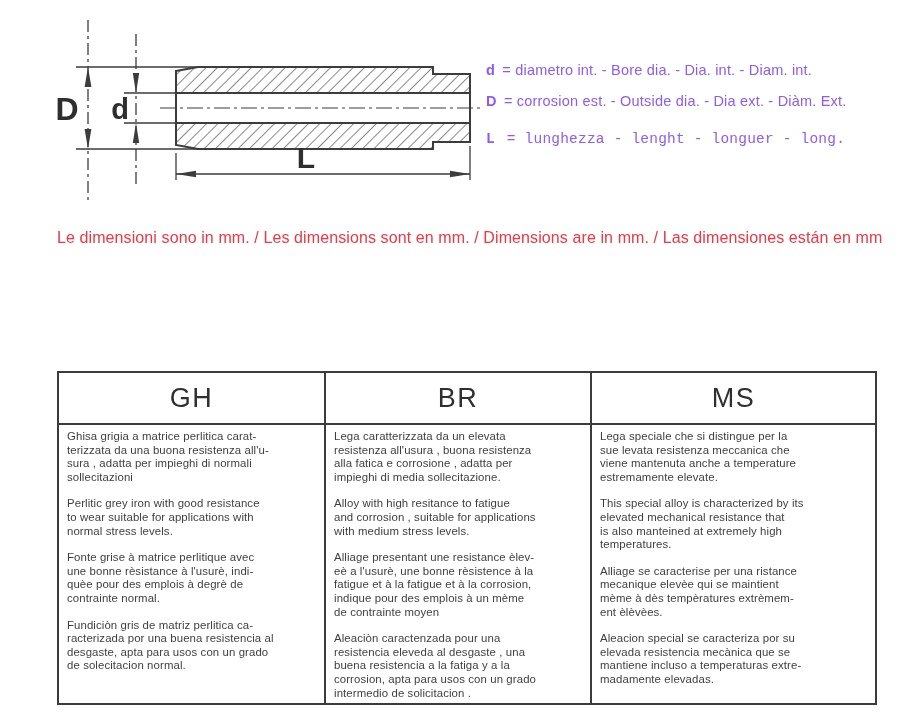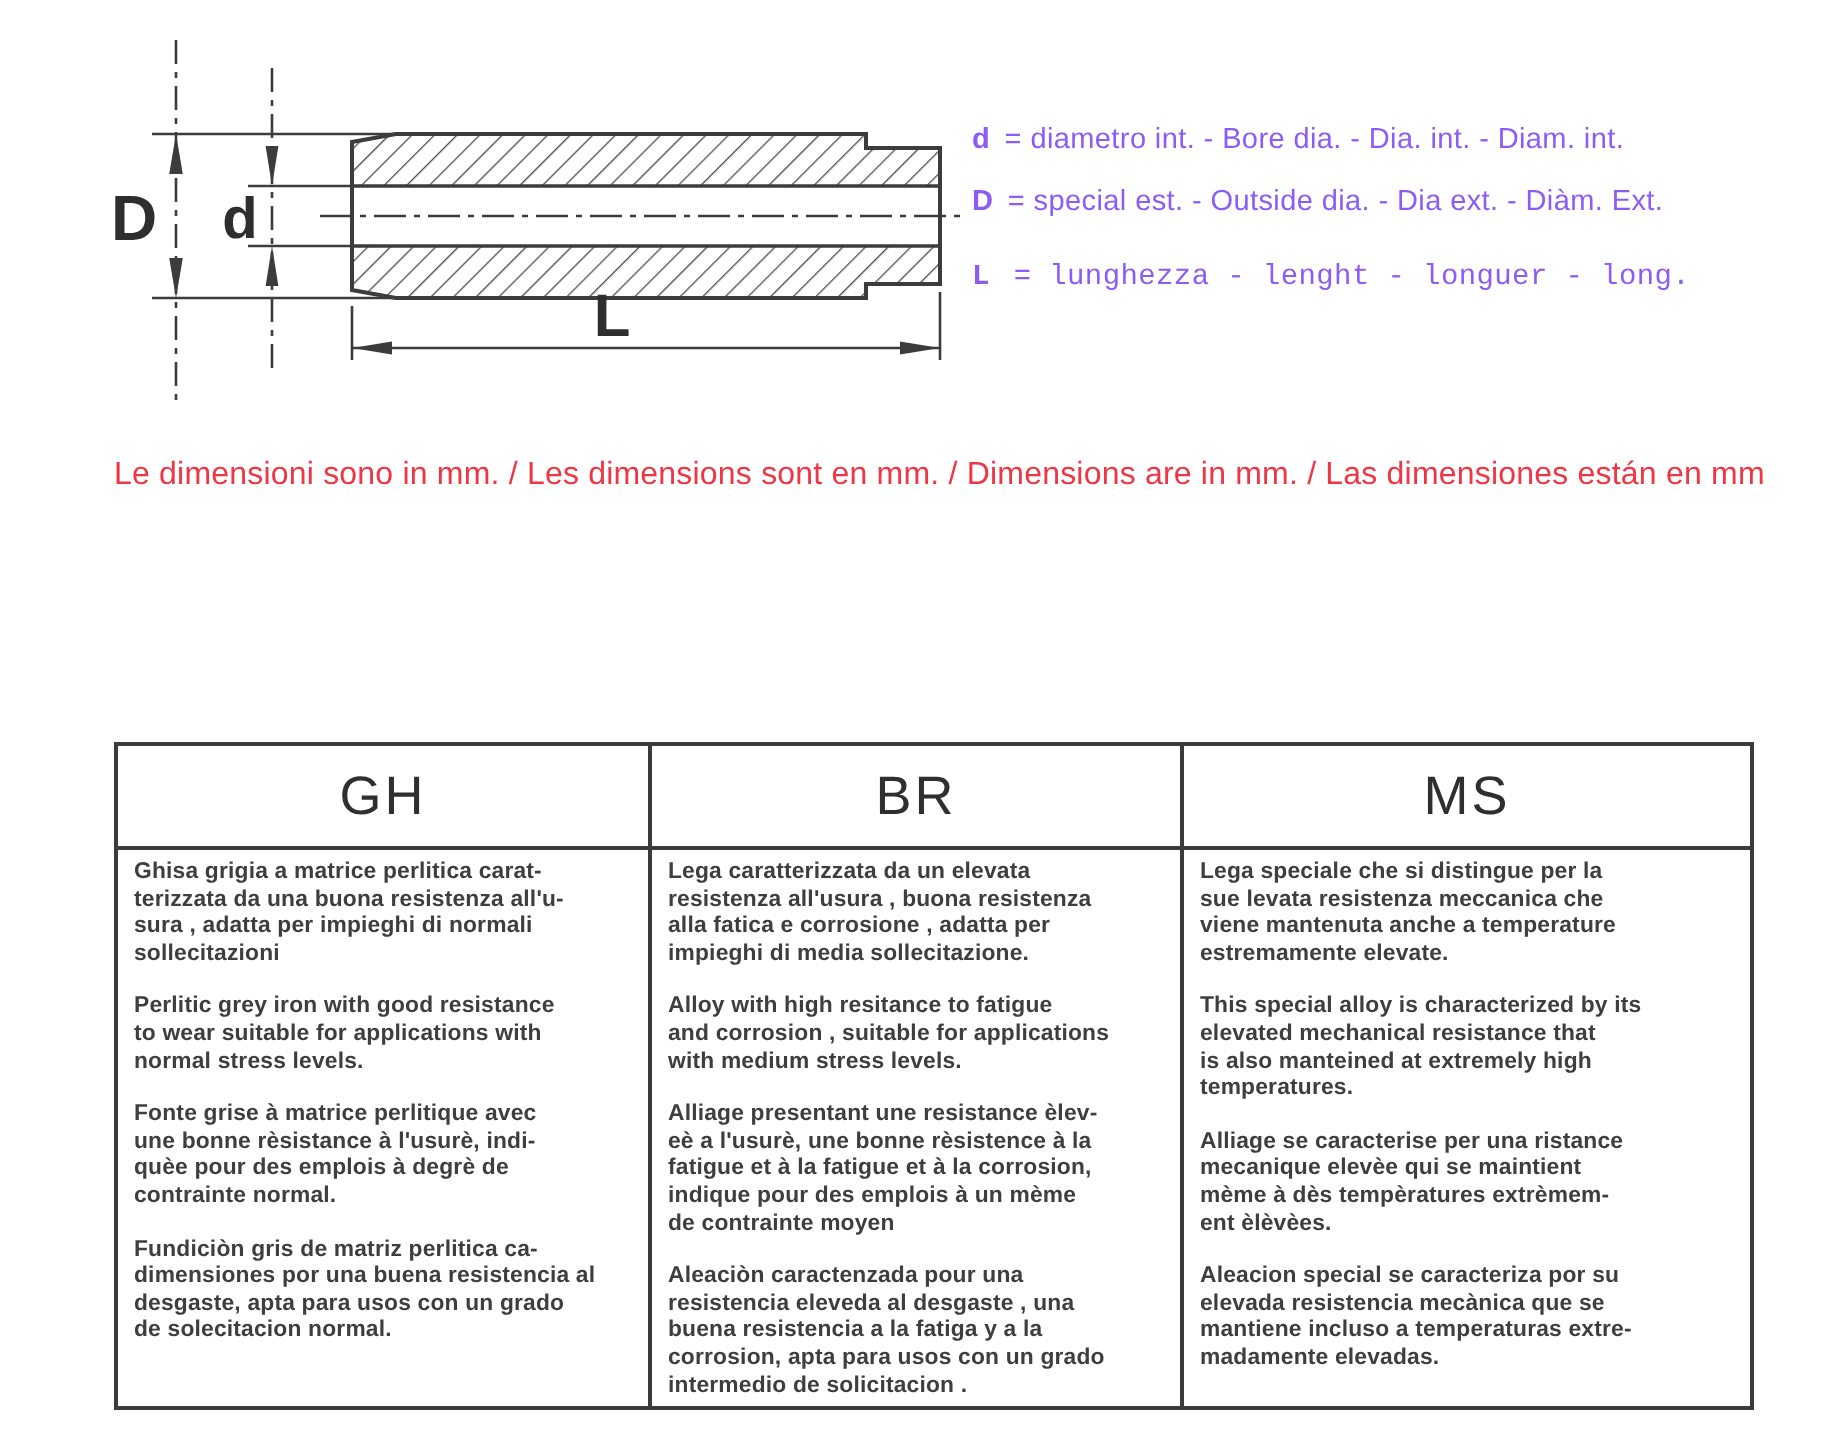--- a/index.html
+++ b/index.html
@@ -33,21 +33,21 @@
   .materials {
     position:absolute; left:57px; top:371px; width:818px;
     border-collapse:collapse; table-layout:fixed; background:#fff;
   }
   .materials th, .materials td { border:2px solid #3b3b3b; }
   .materials th {
     height:52px; font-size:27px; font-weight:500; letter-spacing:1.5px;
     color:#2f2f2f; text-align:center; vertical-align:middle;
   }
   .materials td {
-    height:280px; vertical-align:top; padding:5px 7px 3px 8px;font-weight:bold;
+    height:280px; vertical-align:top; padding:5px 7px 3px 8px;
   }
   .materials p {
     font-size:11.4px; line-height:13.6px; color:#3e3e3e;
     white-space:pre-line; margin:0 0 13px 0; letter-spacing:.1px;
   }
   .materials p:last-child { margin-bottom:0; }
 </style>
 </head>
 <body>
 
@@ -89,21 +89,21 @@
     <text x="256" y="160" font-size="30" font-weight="bold" text-anchor="middle">L</text>
   </svg>
 
   <div class="legend">
     <div class="legend-row lr1">
       <span class="sym">d</span>
       <span class="def">= diametro int. - Bore dia. - Dia. int. - Diam. int.</span>
     </div>
     <div class="legend-row lr2">
       <span class="sym">D</span>
-      <span class="def">= special est. - Outside dia. - Dia ext. - Diàm. Ext.</span>
+      <span class="def">= corrosion est. - Outside dia. - Dia ext. - Diàm. Ext.</span>
     </div>
     <div class="legend-row lr3">
       <span class="sym">L</span>
       <span class="def">= lunghezza - lenght - longuer - long.</span>
     </div>
   </div>
 
   <p class="note">Le dimensioni sono in mm. / Les dimensions sont en mm. / Dimensions are in mm. / Las dimensiones están en mm</p>
 
   <table class="materials">
@@ -127,21 +127,21 @@
 sura , adatta per impieghi di normali
 sollecitazioni</p>
           <p>Perlitic grey iron with good resistance
 to wear suitable for applications with
 normal stress levels.</p>
           <p>Fonte grise à matrice perlitique avec
 une bonne rèsistance à l'usurè, indi-
 quèe pour des emplois à degrè de
 contrainte normal.</p>
           <p>Fundiciòn gris de matriz perlitica ca-
-dimensiones por una buena resistencia al
+racterizada por una buena resistencia al
 desgaste, apta para usos con un grado
 de solecitacion normal.</p>
         </td>
         <td>
           <p>Lega caratterizzata da un elevata
 resistenza all'usura , buona resistenza
 alla fatica e corrosione , adatta per
 impieghi di media sollecitazione.</p>
           <p>Alloy with high resitance to fatigue
 and corrosion , suitable for applications

